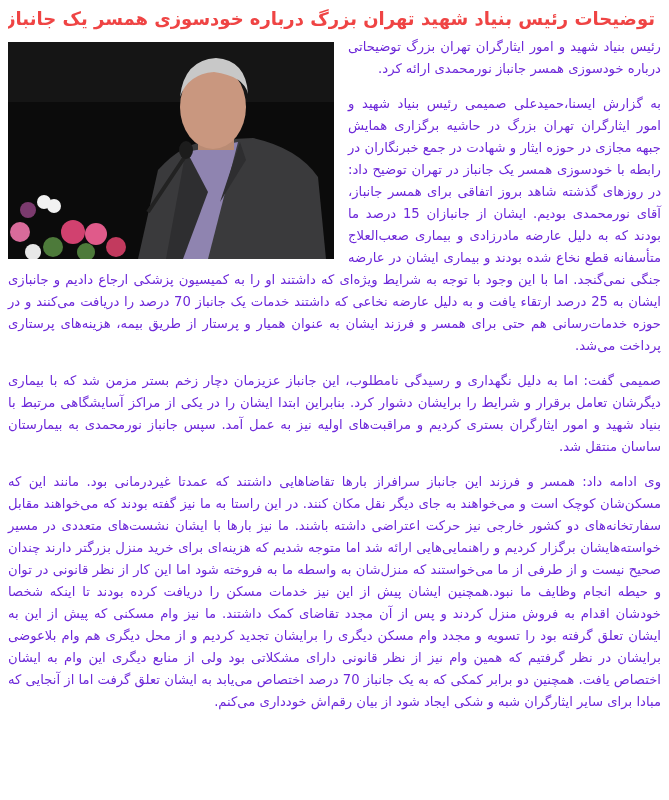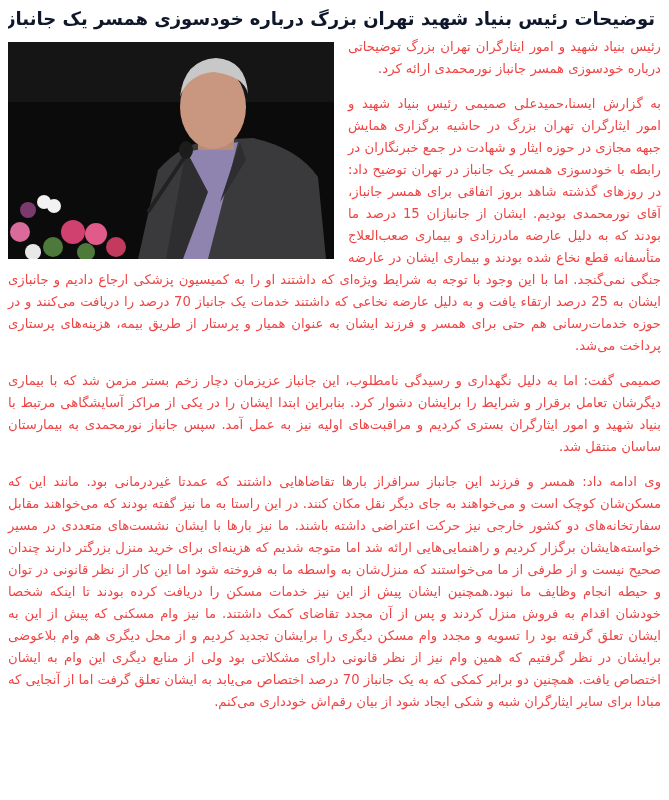--- a/index.html
+++ b/index.html
@@ -19,21 +19,21 @@
       position: relative;
       width: 669px;
       height: 800px;
       box-sizing: border-box;
       padding: 0 8px 0 8px;
     }
     .title {
       font-family: "DejaVu Sans", sans-serif;
       font-weight: bold;
       font-size: 18px;
-      color: #0f172a;
+      color: #ef4444;
       line-height: 22px;
       margin: 0;
       padding-top: 8px;
       padding-right: 6px;
       height: 30px;
       box-sizing: border-box;
       white-space: nowrap;
       overflow: hidden;
       text-align: right;
     }
@@ -46,21 +46,21 @@
       position: relative;
       overflow: hidden;
     }
     .photo svg { display: block; }
     .para {
       font-size: 13.2px;
       line-height: 22px;
       text-align: justify;
       text-align-last: right;
       margin: 0 0 13px 0;
-      color: #ef4444;
+      color: #6d28d9;
     }
     .para.first {
       margin-top: 6px;
     }
   </style>
 </head>
 <body>
 
 <div class="article">
   <h1 class="title">توضیحات رئیس بنیاد شهید تهران بزرگ درباره خودسوزی همسر یک جانباز</h1>

